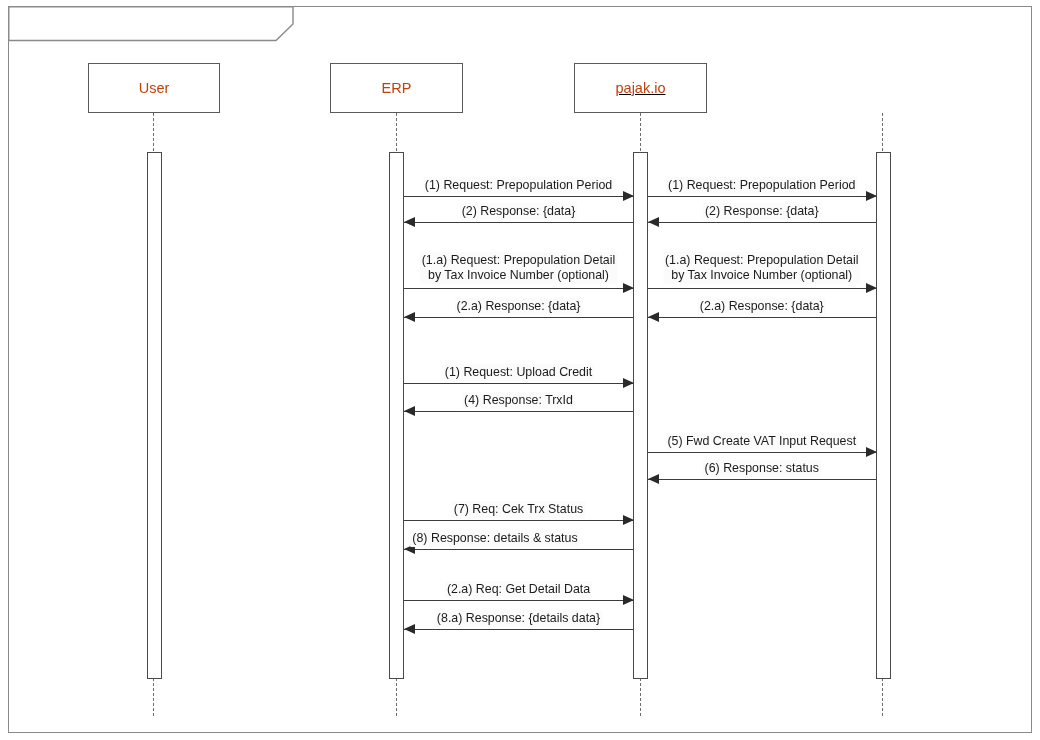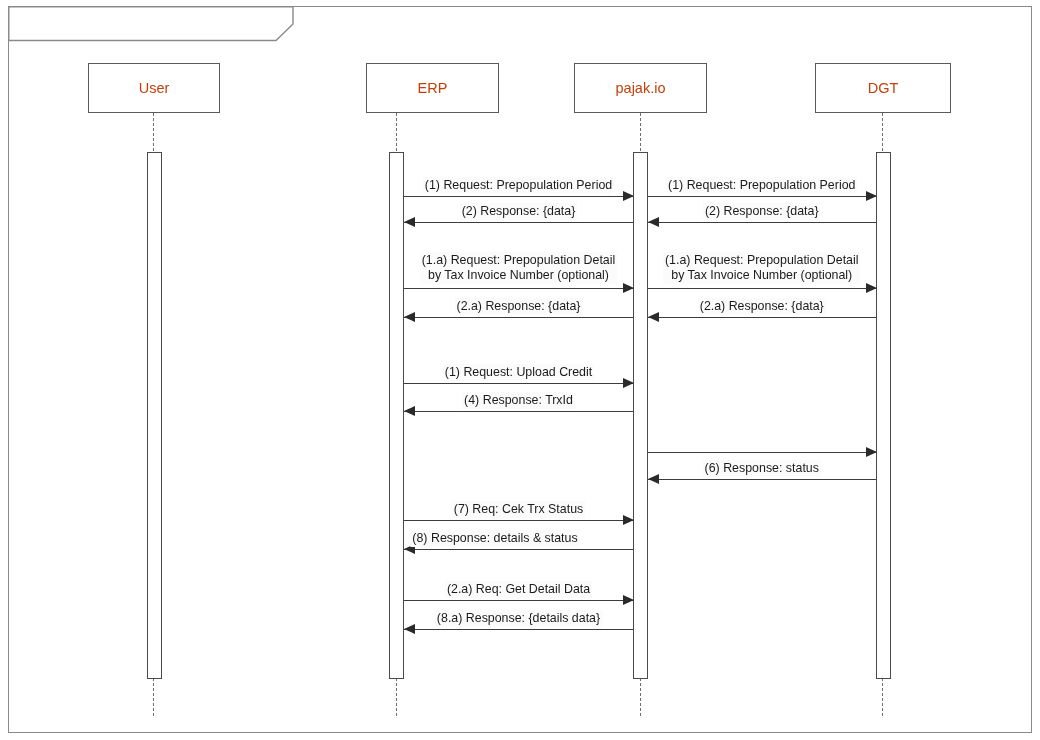--- a/index.html
+++ b/index.html
@@ -102,33 +102,30 @@
     <polygon points="0.8,0.8 285,0.8 285,18 268,34.5 0.8,34.5" fill="#ffffff" stroke="#8a8a8a" stroke-width="1.4"></polygon>
   </svg>
 
   <div id="layers"></div>
 
 <div class="participant" style="left: 88px; top: 63px; width: 132px;">
       <span class="participant-label">User</span>
     </div>
     <div class="lifeline" style="left: 153.2px; top: 113px; height: 603px;"></div>
     <div class="activation" style="left: 146.5px; top: 152px; height: 527px;"></div>
-    <div class="participant" style="left: 330px; top: 63px; width: 133px; margin-left: 36px;">
+    <div class="participant" style="left: 330px; top: 63px; width: 133px;">
       <span class="participant-label">ERP</span>
     </div>
     <div class="lifeline" style="left: 395.7px; top: 113px; height: 603px;"></div>
     <div class="activation" style="left: 389px; top: 152px; height: 527px;"></div>
-    <div class="participant" style="left: 574px; top: 63px; width: 133px;">
+    <div class="participant" style="left: 574px; top: 63px; width: 133px; text-decoration: underline;">
       <span class="participant-label">pajak.io</span>
     </div>
     <div class="lifeline" style="left: 639.7px; top: 113px; height: 603px;"></div>
     <div class="activation" style="left: 633px; top: 152px; height: 527px;"></div>
-    <div class="participant" style="left: 815px; top: 63px; width: 136px;">
-      <span class="participant-label">DGT</span>
-    </div>
     <div class="lifeline" style="left: 882.2px; top: 113px; height: 603px;"></div>
     <div class="activation" style="left: 875.5px; top: 152px; height: 527px;"></div>
     <div class="msg-line" style="left: 404px; top: 196px; width: 229px;"></div>
     <div class="msg-head right" style="top: 191px; left: 623px;"></div>
     <div class="msg-label" style="left: 518.5px; top: 177px;">(1) Request: Prepopulation Period</div>
     <div class="msg-line" style="left: 648px; top: 196px; width: 227.5px;"></div>
     <div class="msg-head right" style="top: 191px; left: 865.5px;"></div>
     <div class="msg-label" style="left: 761.75px; top: 177px;">(1) Request: Prepopulation Period</div>
     <div class="msg-line" style="left: 404px; top: 222px; width: 229px;"></div>
     <div class="msg-head left" style="top: 217px; left: 404px;"></div>
@@ -151,20 +148,21 @@
     <div class="msg-head left" style="top: 312px; left: 648px;"></div>
     <div class="msg-label" style="left: 761.75px; top: 298px;">(2.a) Response: {data}</div>
     <div class="msg-line" style="left: 404px; top: 383px; width: 229px;"></div>
     <div class="msg-head right" style="top: 378px; left: 623px;"></div>
     <div class="msg-label" style="left: 518.5px; top: 364px;">(1) Request: Upload Credit</div>
     <div class="msg-line" style="left: 404px; top: 411px; width: 229px;"></div>
     <div class="msg-head left" style="top: 406px; left: 404px;"></div>
     <div class="msg-label" style="left: 518.5px; top: 392px;">(4) Response: TrxId</div>
     <div class="msg-line" style="left: 648px; top: 452px; width: 227.5px;"></div>
     <div class="msg-head right" style="top: 447px; left: 865.5px;"></div>
+    <div class="msg-label" style="left: 761.75px; top: 433px;">(5) Fwd Create VAT Input Request</div>
     <div class="msg-line" style="left: 648px; top: 479px; width: 227.5px;"></div>
     <div class="msg-head left" style="top: 474px; left: 648px;"></div>
     <div class="msg-label" style="left: 761.75px; top: 460px;">(6) Response: status</div>
     <div class="msg-line" style="left: 404px; top: 520px; width: 229px;"></div>
     <div class="msg-head right" style="top: 515px; left: 623px;"></div>
     <div class="msg-label" style="left: 518.5px; top: 501px;">(7) Req: Cek Trx Status</div>
     <div class="msg-line" style="left: 404px; top: 549px; width: 229px;"></div>
     <div class="msg-head left" style="top: 544px; left: 404px;"></div>
     <div class="msg-label" style="left: 495px; top: 530px;">(8) Response: details &amp; status</div>
     <div class="msg-line" style="left: 404px; top: 600px; width: 229px;"></div>

